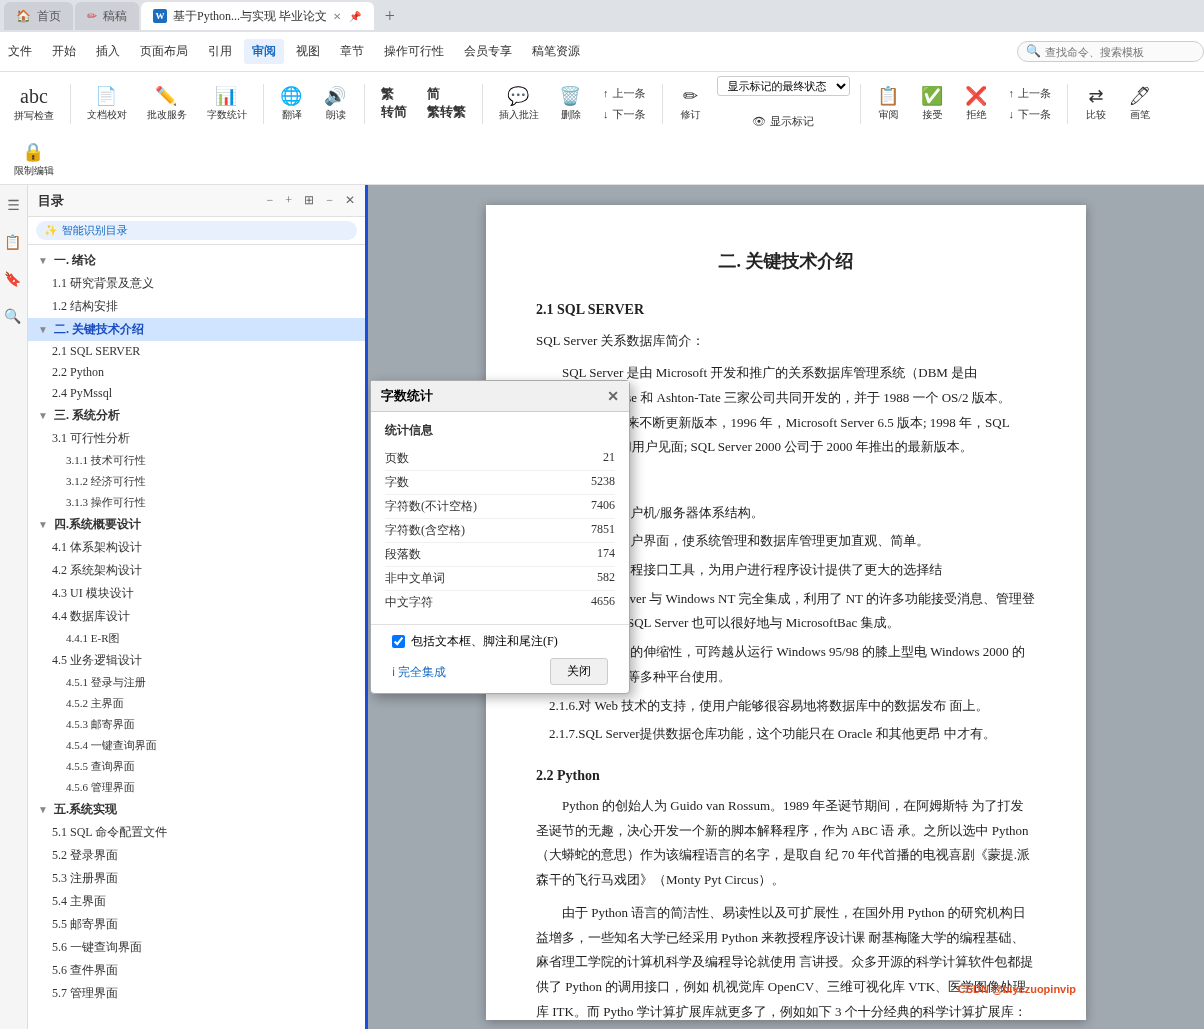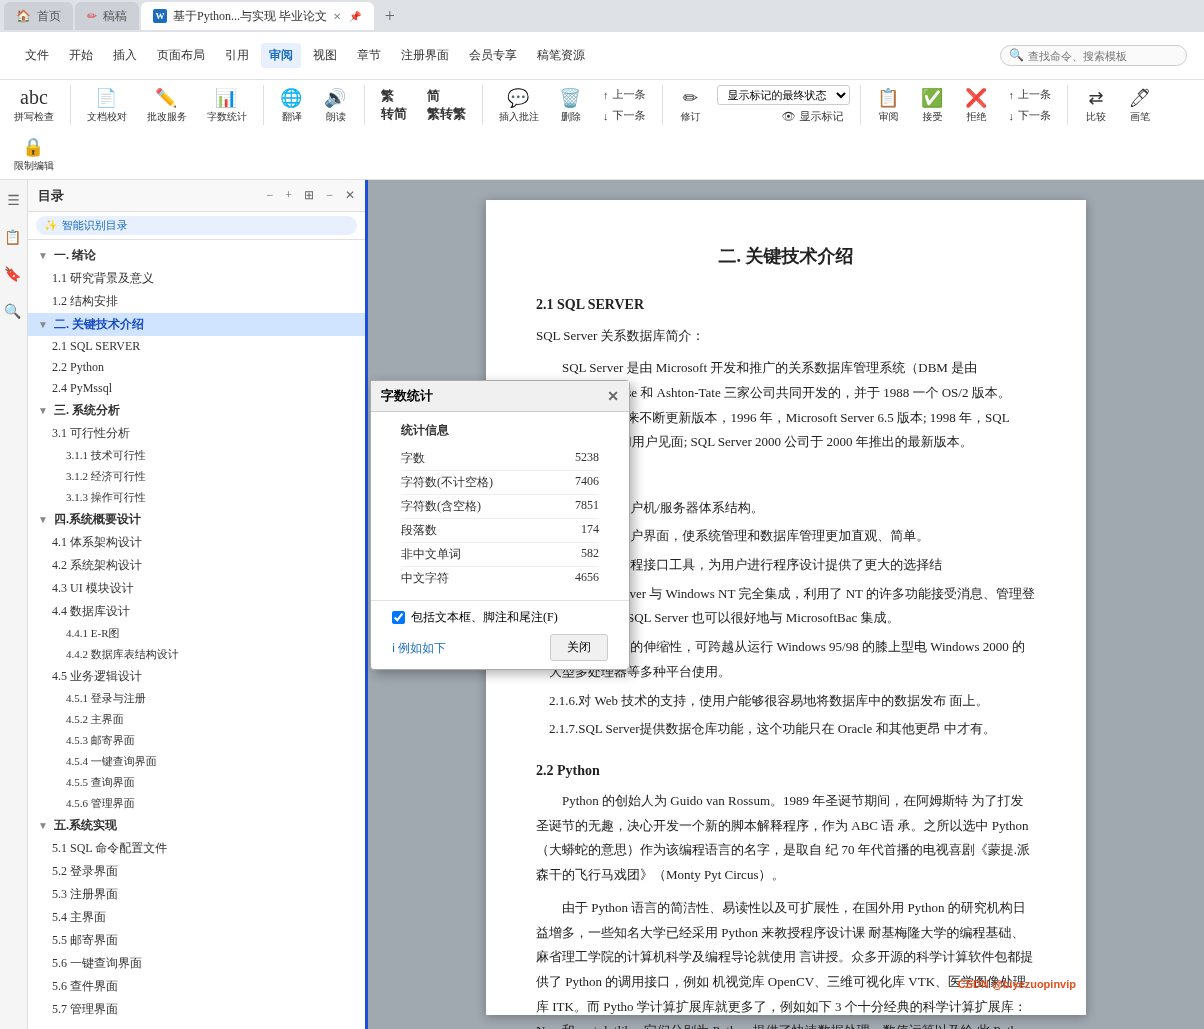--- a/index.html
+++ b/index.html
@@ -33,22 +33,22 @@
       color: #555;
     }
     .tab-close { font-size: 10px; color: #888; cursor: pointer; }
     .tab-new { width: 28px; height: 28px; display: flex; align-items: center; justify-content: center; font-size: 18px; color: #666; cursor: pointer; border-radius: 50%; }
 
     
     .menu-bar {
       display: flex;
       align-items: center;
       background: #fff;
-      height: 48px;
-      padding: 0 17px;
+      height: 40px;
+      padding: 0 0;
       border-bottom: 1px solid #e0e0e0;
       gap: 4px;
     }
     .menu-item {
       padding: 4px 8px;
       font-size: 12px;
       color: #333;
       cursor: pointer;
       border-radius: 3px;
     }
@@ -233,21 +233,21 @@
       background: #f0f0f0;
       padding: 6px 10px;
       display: flex;
       align-items: center;
       justify-content: space-between;
       border-bottom: 1px solid #ccc;
       font-size: 13px;
       font-weight: bold;
     }
     .dialog-close { cursor: pointer; font-size: 14px; color: #666; }
-    .dialog-body { padding: 10px 30px; }
+    .dialog-body { padding: 10px 14px; }
     .dialog-section-title { font-size: 12px; font-weight: bold; color: #333; margin-bottom: 8px; }
     .dialog-row {
       display: flex;
       justify-content: space-between;
       padding: 3px 0;
       font-size: 12px;
       color: #333;
       border-bottom: 1px solid #f0f0f0;
     }
     .dialog-row:last-child { border-bottom: none; }
@@ -322,21 +322,21 @@
 
 <div class="menu-bar">
   <div class="menu-item">文件</div>
   <div class="menu-item">开始</div>
   <div class="menu-item">插入</div>
   <div class="menu-item">页面布局</div>
   <div class="menu-item">引用</div>
   <div class="menu-item" style="background:#e8f0fe;color:#1a6dc0;font-weight:bold;">审阅</div>
   <div class="menu-item">视图</div>
   <div class="menu-item">章节</div>
-  <div class="menu-item">注册界面</div>
+  <div class="menu-item">操作可行性</div>
   <div class="menu-item">会员专享</div>
   <div class="menu-item">稿笔资源</div>
   <div class="menu-search">
     <span>🔍</span>
     <input type="text" placeholder="查找命令、搜索模板" style="">
   </div>
 </div>
 
 <div class="ribbon">
 
@@ -395,21 +395,21 @@
       <span>↓</span>
       <span>下一条</span>
     </div>
   </div>
   <div class="ribbon-separator"></div>
 
   <div class="ribbon-btn">
     <div class="icon">✏</div>
     <div>修订</div>
   </div>
-  <div style="display:flex;flex-direction:column;gap:2px;align-items:flex-end;">
+  <div style="display:flex;flex-direction:column;gap:16px;align-items:center;">
     <select class="ribbon-dropdown"><option>显示标记的最终状态</option></select>
     <div class="ribbon-btn-small">
       <span>👁</span>
       <span>显示标记</span>
     </div>
   </div>
   <div class="ribbon-separator"></div>
 
   <div class="ribbon-btn">
     <div class="icon">📋</div>
@@ -521,23 +521,20 @@
           <span>4.2 系统架构设计</span>
         </div>
         <div class="toc-item level2">
           <span>4.3 UI 模块设计</span>
         </div>
         <div class="toc-item level2">
           <span>4.4 数据库设计</span>
         </div>
         <div class="toc-item level3">
           <span>4.4.1  E-R图</span>
-        </div>
-        <div class="toc-item level3">
-          <span>4.4.2 数据库表结构设计</span>
         </div>
         <div class="toc-item level2">
           <span>4.5 业务逻辑设计</span>
         </div>
         <div class="toc-item level3">
           <span>4.5.1 登录与注册</span>
         </div>
         <div class="toc-item level3">
           <span>4.5.2 主界面</span>
         </div>
@@ -633,20 +630,24 @@
 
 <div class="dialog-overlay">
   <div class="dialog">
     <div class="dialog-header">
       <span>字数统计</span>
       <span class="dialog-close">✕</span>
     </div>
     <div class="dialog-body">
       <div class="dialog-section-title">统计信息</div>
       <div class="dialog-row">
+        <span>页数</span>
+        <span class="dialog-value">21</span>
+      </div>
+      <div class="dialog-row">
         <span>字数</span>
         <span class="dialog-value">5238</span>
       </div>
       <div class="dialog-row">
         <span>字符数(不计空格)</span>
         <span class="dialog-value">7406</span>
       </div>
       <div class="dialog-row">
         <span>字符数(含空格)</span>
         <span class="dialog-value">7851</span>
@@ -665,19 +666,19 @@
       </div>
     </div>
     <div class="dialog-footer">
       <div class="dialog-checkbox">
         <input type="checkbox" checked="" style="">
         <span>包括文本框、脚注和尾注(F)</span>
       </div>
       <div style="display:flex;justify-content:space-between;align-items:center;">
         <a class="dialog-link">
           <span style="color:#1a6dc0;">ℹ</span>
-          <span>例如如下</span>
+          <span>完全集成</span>
         </a>
         <button class="dialog-btn">关闭</button>
       </div>
     </div>
   </div>
 </div>
 
 </body></html>

